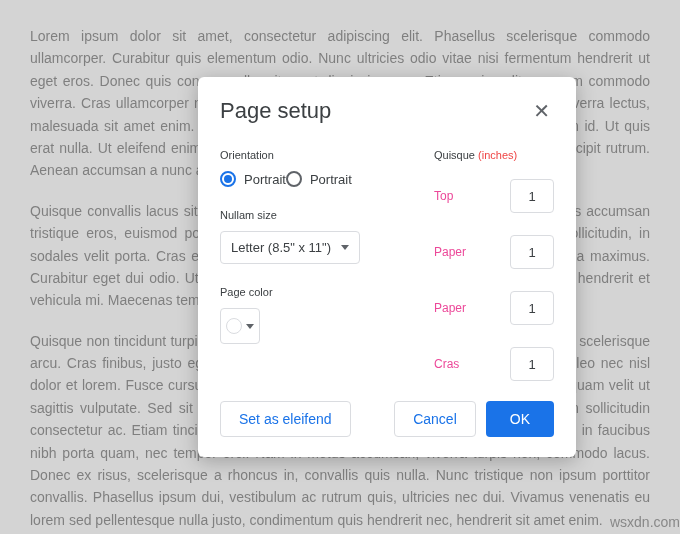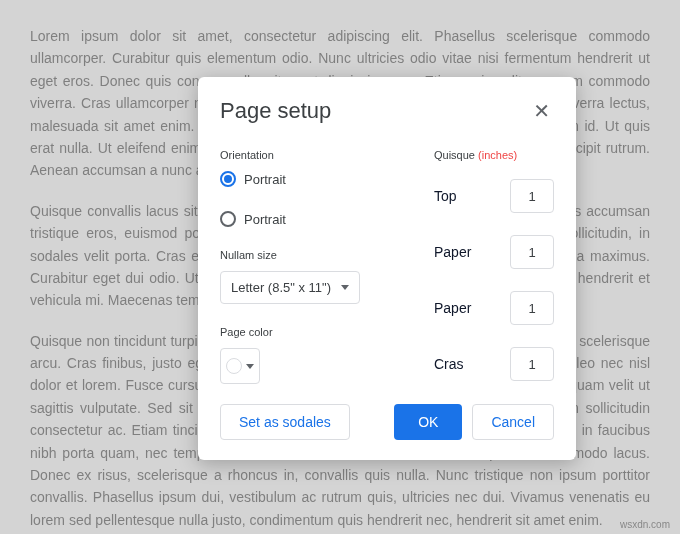--- a/index.html
+++ b/index.html
@@ -61,23 +61,21 @@
     .col-left { flex: 1; }
     .col-right { width: 120px; }
     .section-label {
       font-size: 11px;
       color: #3c4043;
       font-weight: 500;
       margin-bottom: 10px;
     }
     .radio-group {
       display: flex;
-      gap: 24px;
       margin-bottom: 22px;
-      flex-direction: column;
     }
     .radio-option {
       display: flex;
       align-items: center;
       gap: 8px;
       cursor: pointer;
     }
     .radio {
       width: 16px; height: 16px;
       border: 2px solid #5f6368;
@@ -129,21 +127,21 @@
       background: #fff;
     }
     .margins-header { margin-bottom: 18px; }
     .margins-unit { color: #ef4444; font-weight: 400; }
     .margin-row {
       display: flex;
       align-items: center;
       justify-content: space-between;
       margin-bottom: 22px;
     }
-    .margin-label { font-size: 14px; color: #0f172a; }
+    .margin-label { font-size: 12px; color: #ec4899; }
     .margin-input {
       width: 44px; height: 34px;
       border: 1px solid #dadce0;
       border-radius: 4px;
       text-align: center;
       font-size: 13px;
       color: #3c4043;
     }
     .modal-footer {
       display: flex;
@@ -167,23 +165,23 @@
       color: #1a73e8;
     }
     .btn.primary {
       background: #1a73e8;
       color: #fff;
       border: none;
       padding: 0 24px;
     }
     .watermark {
       position: absolute;
-      right: 10px;
+      right: 0;
       bottom: 4px;
-      font-size: 10px;
+      font-size: 14px;
       color: #888;
     }
   </style>
 </head>
 <body>
 
 <div class="page-content">
   <p>Lorem ipsum dolor sit amet, consectetur adipiscing elit. Phasellus scelerisque commodo ullamcorper. Curabitur quis elementum odio. Nunc ultricies odio vitae nisi fermentum hendrerit ut eget eros. Donec quis congue nulla, sit amet dignissim eros. Etiam quis velit ac quam commodo viverra. Cras ullamcorper nunc vel sapien varius tempor. Nunc bibendum luctus vel viverra lectus, malesuada sit amet enim. Ut laoreet cursus tortor, at euismod ipsum porta vestibulum id. Ut quis erat nulla. Ut eleifend enim nec velit sagittis, quis convallis metus cursus. Nunc ut suscipit rutrum. Aenean accumsan a nunc a placerat.</p>
   <p>Quisque convallis lacus sit amet justo posuere dictum vel et odio. Maecenas non lacus accumsan tristique eros, euismod posuere massa. In hac habitasse platea dictumst. Fusce sollicitudin, in sodales velit porta. Cras eleifend justo dui, eget varius nunc laoreet orci libero gravida maximus. Curabitur eget dui odio. Ut sed ligula ac erat hendrerit tincidunt. Aliquam nec volutpat hendrerit et vehicula mi. Maecenas tempor purus eget neque varius, ut rutrum tellus ultricies.</p>
   <p>Quisque non tincidunt turpis, sit amet malesuada mi. Nullam non sem non purus lacinia scelerisque arcu. Cras finibus, justo eget varius finibus, orci magna posuere leo, ut dictum dolor leo nec nisl dolor et lorem. Fusce cursus quam a sem mattis, a varius massa consequat. Morbi aliquam velit ut sagittis vulputate. Sed sit amet nunc vel nisl tristique bibendum. Quisque fermentum sollicitudin consectetur ac. Etiam tincidunt ac nisl sit amet tristique. Vestibulum ante ipsum primis in faucibus nibh porta quam, nec tempor orci. Nam in metus accumsan, viverra turpis non, commodo lacus. Donec ex risus, scelerisque a rhoncus in, convallis quis nulla. Nunc tristique non ipsum porttitor convallis. Phasellus ipsum dui, vestibulum ac rutrum quis, ultricies nec dui. Vivamus venenatis eu lorem sed pellentesque nulla justo, condimentum quis hendrerit nec, hendrerit sit amet enim.</p>
@@ -242,21 +240,21 @@
         <input class="margin-input" value="1" style="">
       </div>
       <div class="margin-row" style="margin-bottom:0;">
         <span class="margin-label">Cras</span>
         <input class="margin-input" value="1" style="">
       </div>
     </div>
   </div>
 
   <div class="modal-footer">
-    <div class="btn">Set as sodales</div>
+    <div class="btn">Set as eleifend</div>
     <div class="footer-right">
+      <div class="btn">Cancel</div>
       <div class="btn primary">OK</div>
-      <div class="btn">Cancel</div>
     </div>
   </div>
 </div>
 
 <div class="watermark">wsxdn.com</div>
 
 </body></html>

